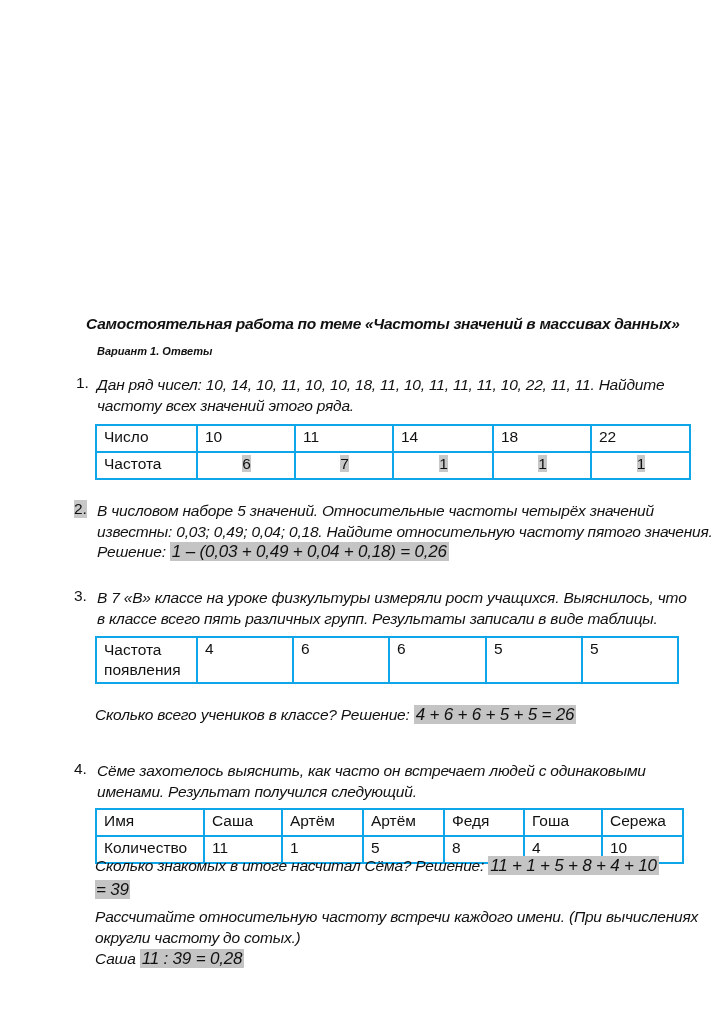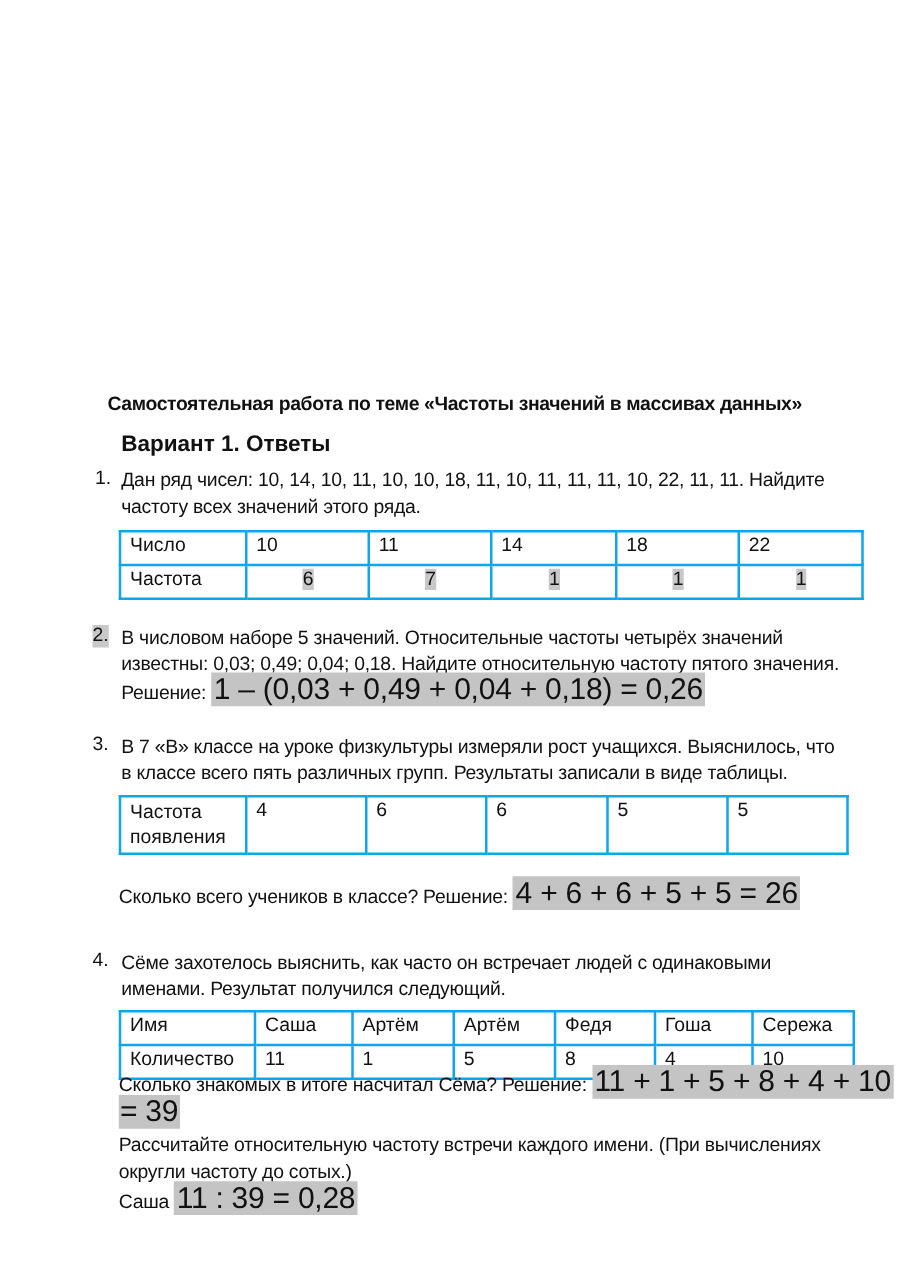--- a/index.html
+++ b/index.html
@@ -1,26 +1,26 @@
 <!DOCTYPE html>
 <html><head>
 <meta charset="utf-8">
 <style>
   html, body { margin: 0; padding: 0; background: #ffffff; }
   body {
     width: 724px; height: 1024px; position: relative; overflow: hidden;
     font-family: "Liberation Sans", sans-serif; color: #111111;
   }
-  .abs { position: absolute; }
+  .abs { position: absolute; font-style: italic; }
   .title { left: 86px; top: 315px; font-size: 15.5px; font-weight: bold; letter-spacing: -0.3px; white-space: nowrap; }
-  .variant { left: 97px; top: 345px; font-size: 18px; font-weight: bold; white-space: nowrap; }
+  .variant { left: 97px; top: 345px; font-size: 11px; font-weight: bold; white-space: nowrap; }
   .p { font-size: 15.5px; line-height: 21px; letter-spacing: -0.2px; white-space: nowrap; }
   .num { position: absolute; font-size: 15.5px; }
   .hl { background: #c8c8c8; }
-  .hl-big { background: #c4c4c4; font-size: 24px; padding: 0 2px; }
+  .hl-big { background: #c4c4c4; font-size: 17px; padding: 0 2px; }
   table { position: absolute; border-collapse: collapse; font-size: 15.5px; table-layout: fixed; }
   td { border: 2px solid #0ea5e9; padding: 2px 6px 2px 7px; vertical-align: top; height: 21px; }
   td.center { text-align: center; }
 </style>
 </head>
 <body>
 
 <div class="abs title">Самостоятельная работа по теме «Частоты значений в массивах данных»</div>
 <div class="abs variant">Вариант 1. Ответы</div>
 

